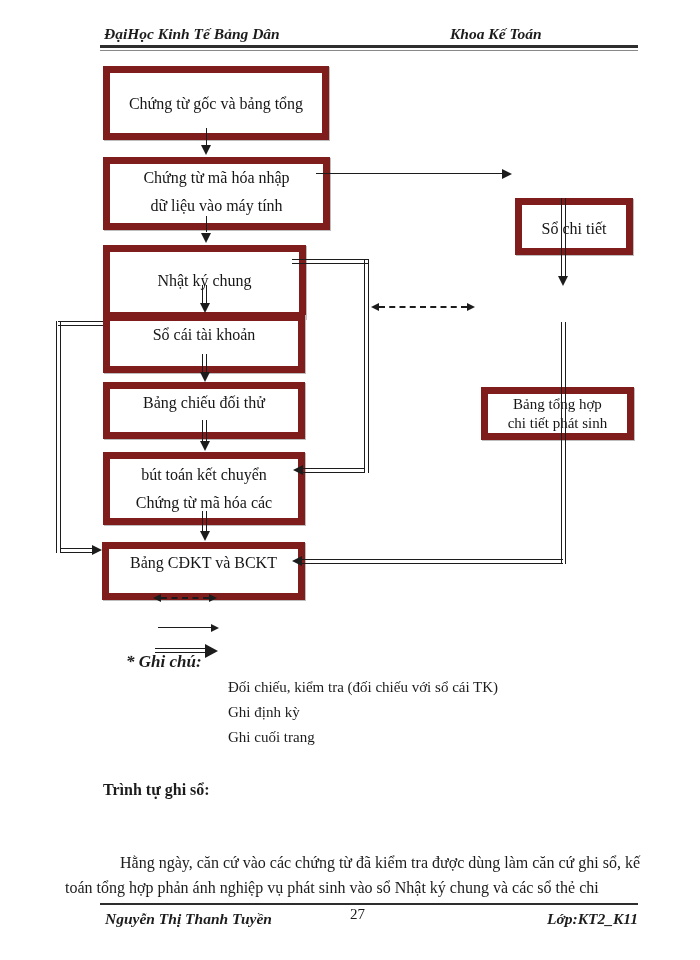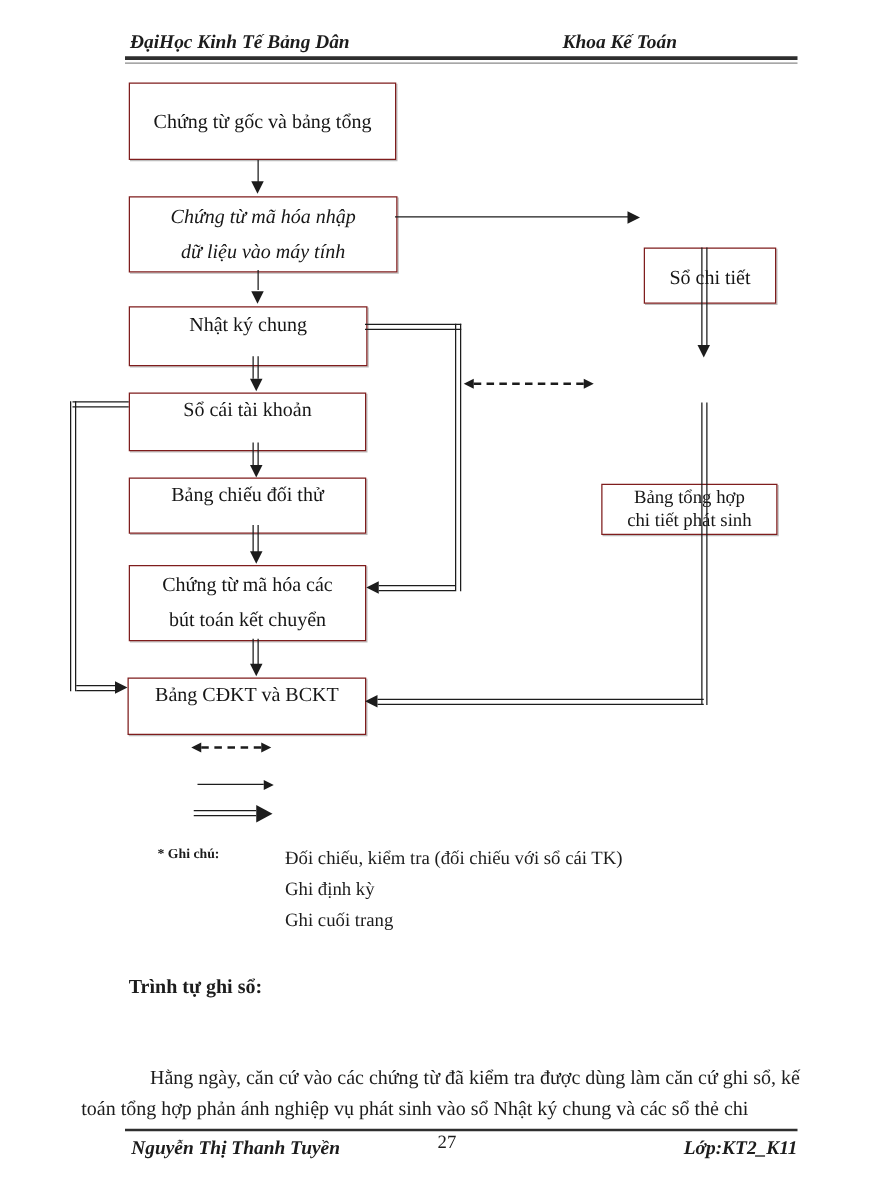--- a/index.html
+++ b/index.html
@@ -8,77 +8,77 @@
     font-family:"Liberation Serif","DejaVu Serif",serif;
     color:#1c1c1c; position:relative; overflow:hidden;
   }
   .abs { position:absolute; }
   
   .hf-text { font-size:15.5px; font-weight:bold; font-style:italic; white-space:nowrap; }
   .rule-thickthin { height:2px; border-top:3px solid #2e2e2e; border-bottom:1px solid #8a8a8a; }
   .rule-single { height:0; border-top:2px solid #2e2e2e; }
   
   .fbox {
-    position:absolute; border:1px solid #7f1d1d; background:#ffffff;
+    position:absolute; border:7px solid #7f1d1d; background:#ffffff;
     display:flex; flex-direction:column; align-items:center;
     text-align:center; font-size:16px; color:#161616;
     box-shadow:1px 1px 0 #bdbdbd;
   }
   .fbox .ln { white-space:nowrap; }
   
   .hline { position:absolute; height:0; border-top:1.5px solid #1c1c1c; }
   .vline { position:absolute; width:0; border-left:1.5px solid #1c1c1c; }
   .hdbl  { position:absolute; height:3px; border-top:1px solid #1c1c1c; border-bottom:1px solid #1c1c1c; }
   .vdbl  { position:absolute; width:3px;  border-left:1px solid #1c1c1c; border-right:1px solid #1c1c1c; }
   .hdash { position:absolute; height:0; border-top:2px dashed #1c1c1c; }
   .ah { position:absolute; width:0; height:0; }
   .ah-down  { border-left:5px solid transparent; border-right:5px solid transparent; border-top:10px solid #1c1c1c; }
   .ah-right { border-top:5px solid transparent; border-bottom:5px solid transparent; border-left:10px solid #1c1c1c; }
   .ah-left  { border-top:5px solid transparent; border-bottom:5px solid transparent; border-right:10px solid #1c1c1c; }
   .ahs-right { border-top:4px solid transparent; border-bottom:4px solid transparent; border-left:8px solid #1c1c1c; }
   .ahs-left  { border-top:4px solid transparent; border-bottom:4px solid transparent; border-right:8px solid #1c1c1c; }
   .ahb-right { border-top:7px solid transparent; border-bottom:7px solid transparent; border-left:13px solid #1c1c1c; }
   
-  .legend-title { font-size:11px; font-weight:bold; white-space:nowrap;margin-top:25px; }
+  .legend-title { font-size:17px; font-weight:bold; font-style:italic; white-space:nowrap; }
   .legend-label { font-size:15px; white-space:nowrap; }
   .body-heading { font-size:16px; font-weight:bold; white-space:nowrap; }
   .body-line { font-size:16px; text-align:justify; text-align-last:justify; white-space:nowrap;margin-top:48px; }
   .page-num { font-size:15px; }
 </style>
 </head>
 <body>
 
 <div class="abs hf-text" style="left:104px; top:25px;">ĐạiHọc Kinh Tế Bảng Dân</div>
 <div class="abs hf-text" style="left:450px; top:25px; width:188px; text-align:left;">Khoa Kế Toán</div>
 <div class="abs rule-thickthin" style="left:100px; top:45px; width:538px;"></div>
 
 <div class="fbox" style="left:103px; top:66px; width:212px; height:60px; justify-content:center; line-height:29px;">
   <span class="ln">Chứng từ gốc và bảng tổng</span>
 </div>
 
-<div class="fbox" style="left:103px; top:157px; width:213px; height:59px; justify-content:center; line-height:28px;font-style:italic;">
+<div class="fbox" style="left:103px; top:157px; width:213px; height:59px; line-height:28px;">
   <span class="ln">Chứng từ mã hóa nhập</span>
   <span class="ln">dữ liệu vào máy tính</span>
 </div>
 
-<div class="fbox" style="left:103px; top:245px; width:189px; height:40px; justify-content:flex-start; padding-top:6px;">
+<div class="fbox" style="left:103px; top:245px; width:189px; height:40px; justify-content:flex-start; padding-top:20px;">
   <span class="ln">Nhật ký chung</span>
 </div>
 
 <div class="fbox" style="left:103px; top:314px; width:188px; height:40px; justify-content:flex-start; padding-top:5px;">
   <span class="ln">Sổ cái tài khoản</span>
 </div>
 
 <div class="fbox" style="left:103px; top:382px; width:188px; height:38px; justify-content:flex-start; padding-top:5px;">
   <span class="ln">Bảng chiếu đối thử</span>
 </div>
 
 <div class="fbox" style="left:103px; top:452px; width:188px; height:59px; justify-content:center; line-height:28px;">
+  <span class="ln">bút toán kết chuyển</span>
   <span class="ln">Chứng từ mã hóa các</span>
-  <span class="ln">bút toán kết chuyển</span>
 </div>
 
 <div class="fbox" style="left:102px; top:542px; width:189px; height:39px; justify-content:flex-start; padding-top:5px;">
   <span class="ln">Bảng CĐKT  và BCKT</span>
 </div>
 
 <div class="fbox" style="left:515px; top:198px; width:104px; height:38px; justify-content:center; padding-top:5px;">
   <span class="ln">Sổ chi tiết</span>
 </div>
 

